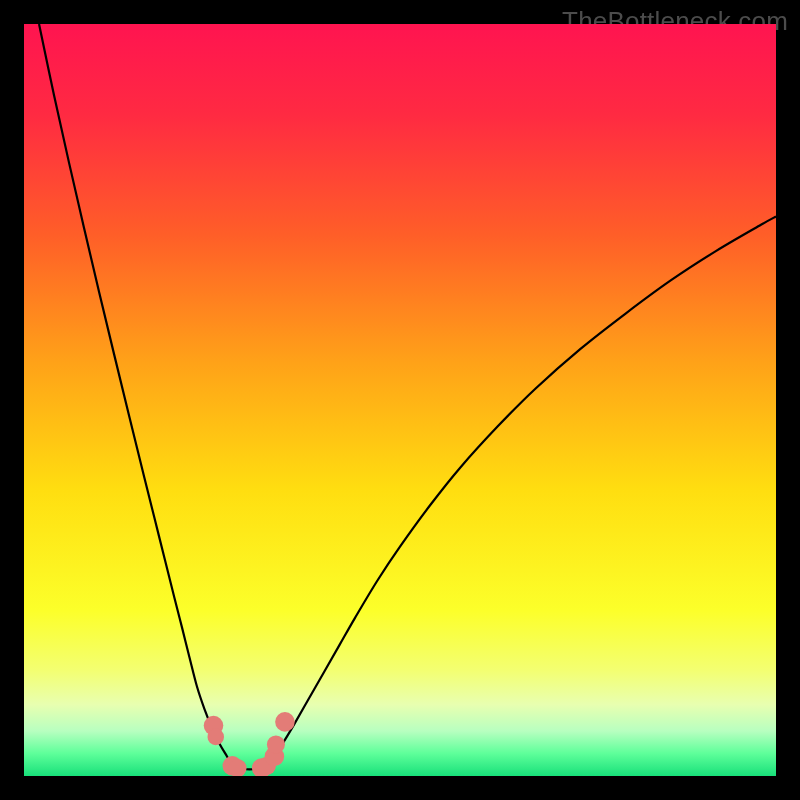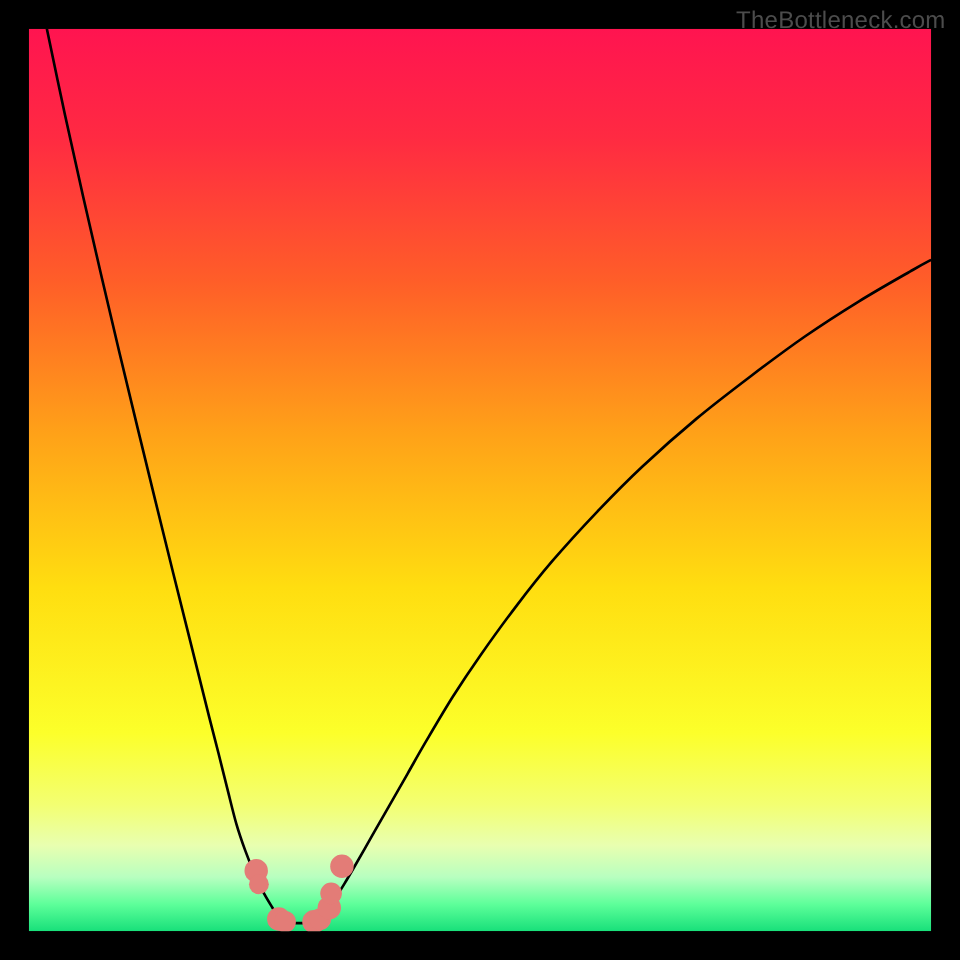--- a/index.html
+++ b/index.html
@@ -24,21 +24,21 @@
     left: 0;
     top: 0;
     width: 752px;
     height: 752px;
   }
   .watermark {
     position: absolute;
     top: 6px;
     right: 12px;
     color: #4c4c4c;
-    font-size: 20px;
+    font-size: 26px;
     font-weight: 500;
     letter-spacing: 0.2px;
   }
 </style>
 </head>
 <body>
 
 <div class="watermark">TheBottleneck.com</div>
 
 <div class="frame">

